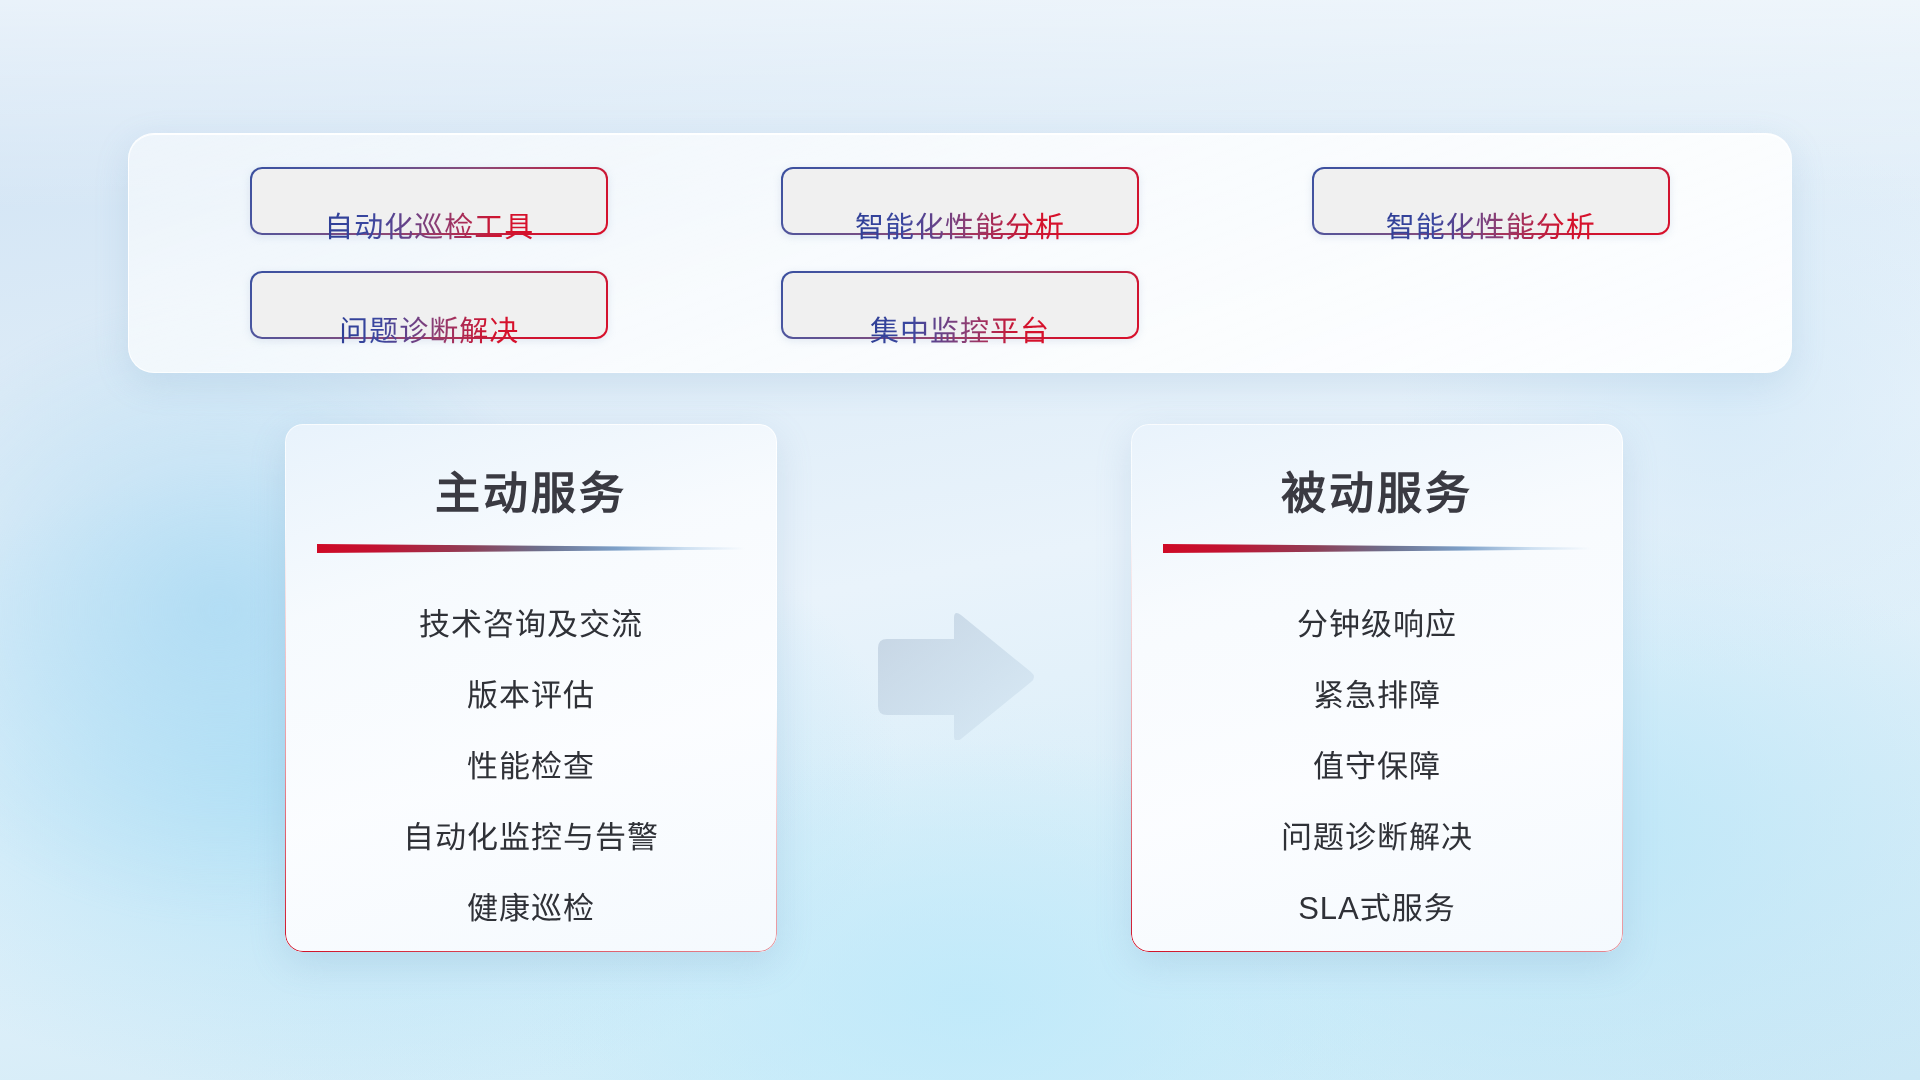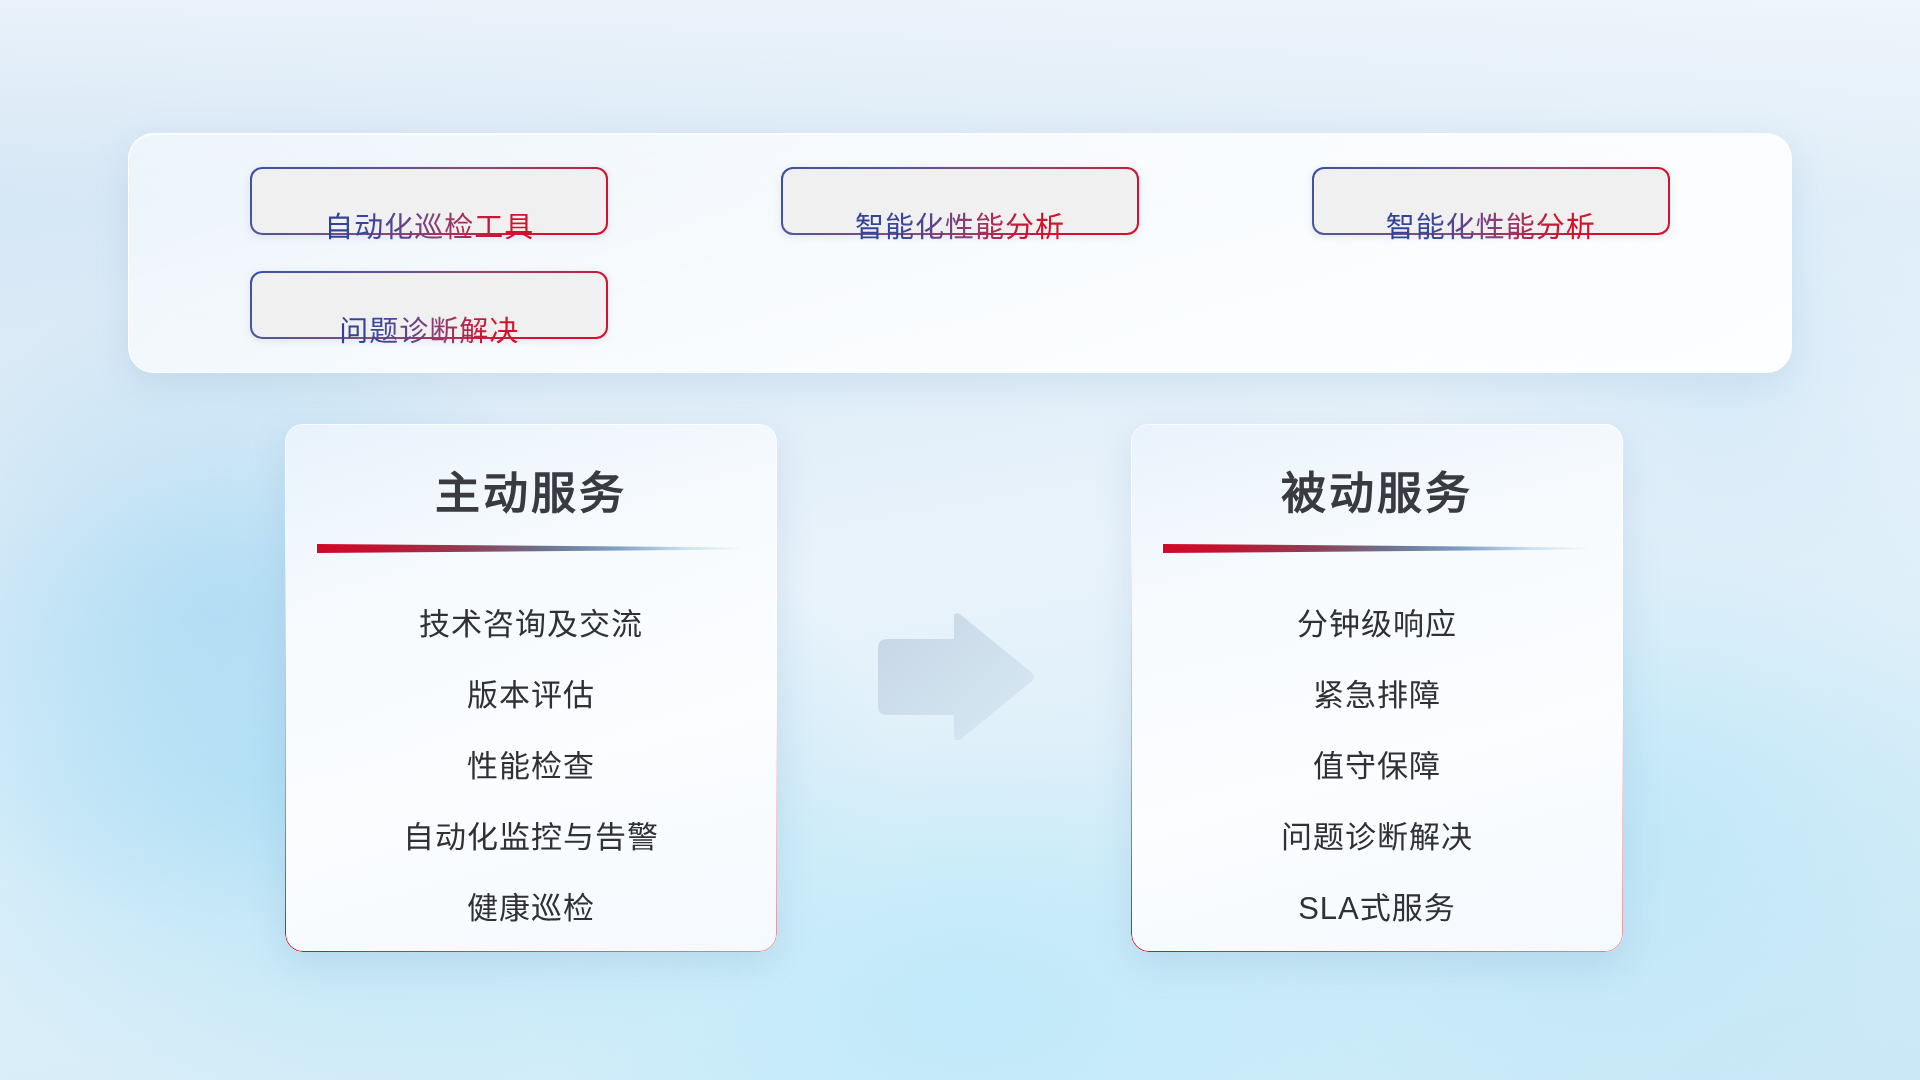--- a/index.html
+++ b/index.html
@@ -201,20 +201,25 @@
       <span class="pill-label">智能化性能分析</span>
     </div>
   </div>
 
   <div class="pill">
     <div class="pill-inner">
       <span class="pill-label">问题诊断解决</span>
     </div>
   </div>
 
+  <div class="pill">
+    <div class="pill-inner">
+      <span class="pill-label">集中监控平台</span>
+    </div>
+  </div>
 
 </div>
 
 <div class="card card-left">
   <div class="card-title">主动服务</div>
   <div class="card-divider"></div>
   <ul class="card-list">
     <li>技术咨询及交流</li>
     <li>版本评估</li>
     <li>性能检查</li>

